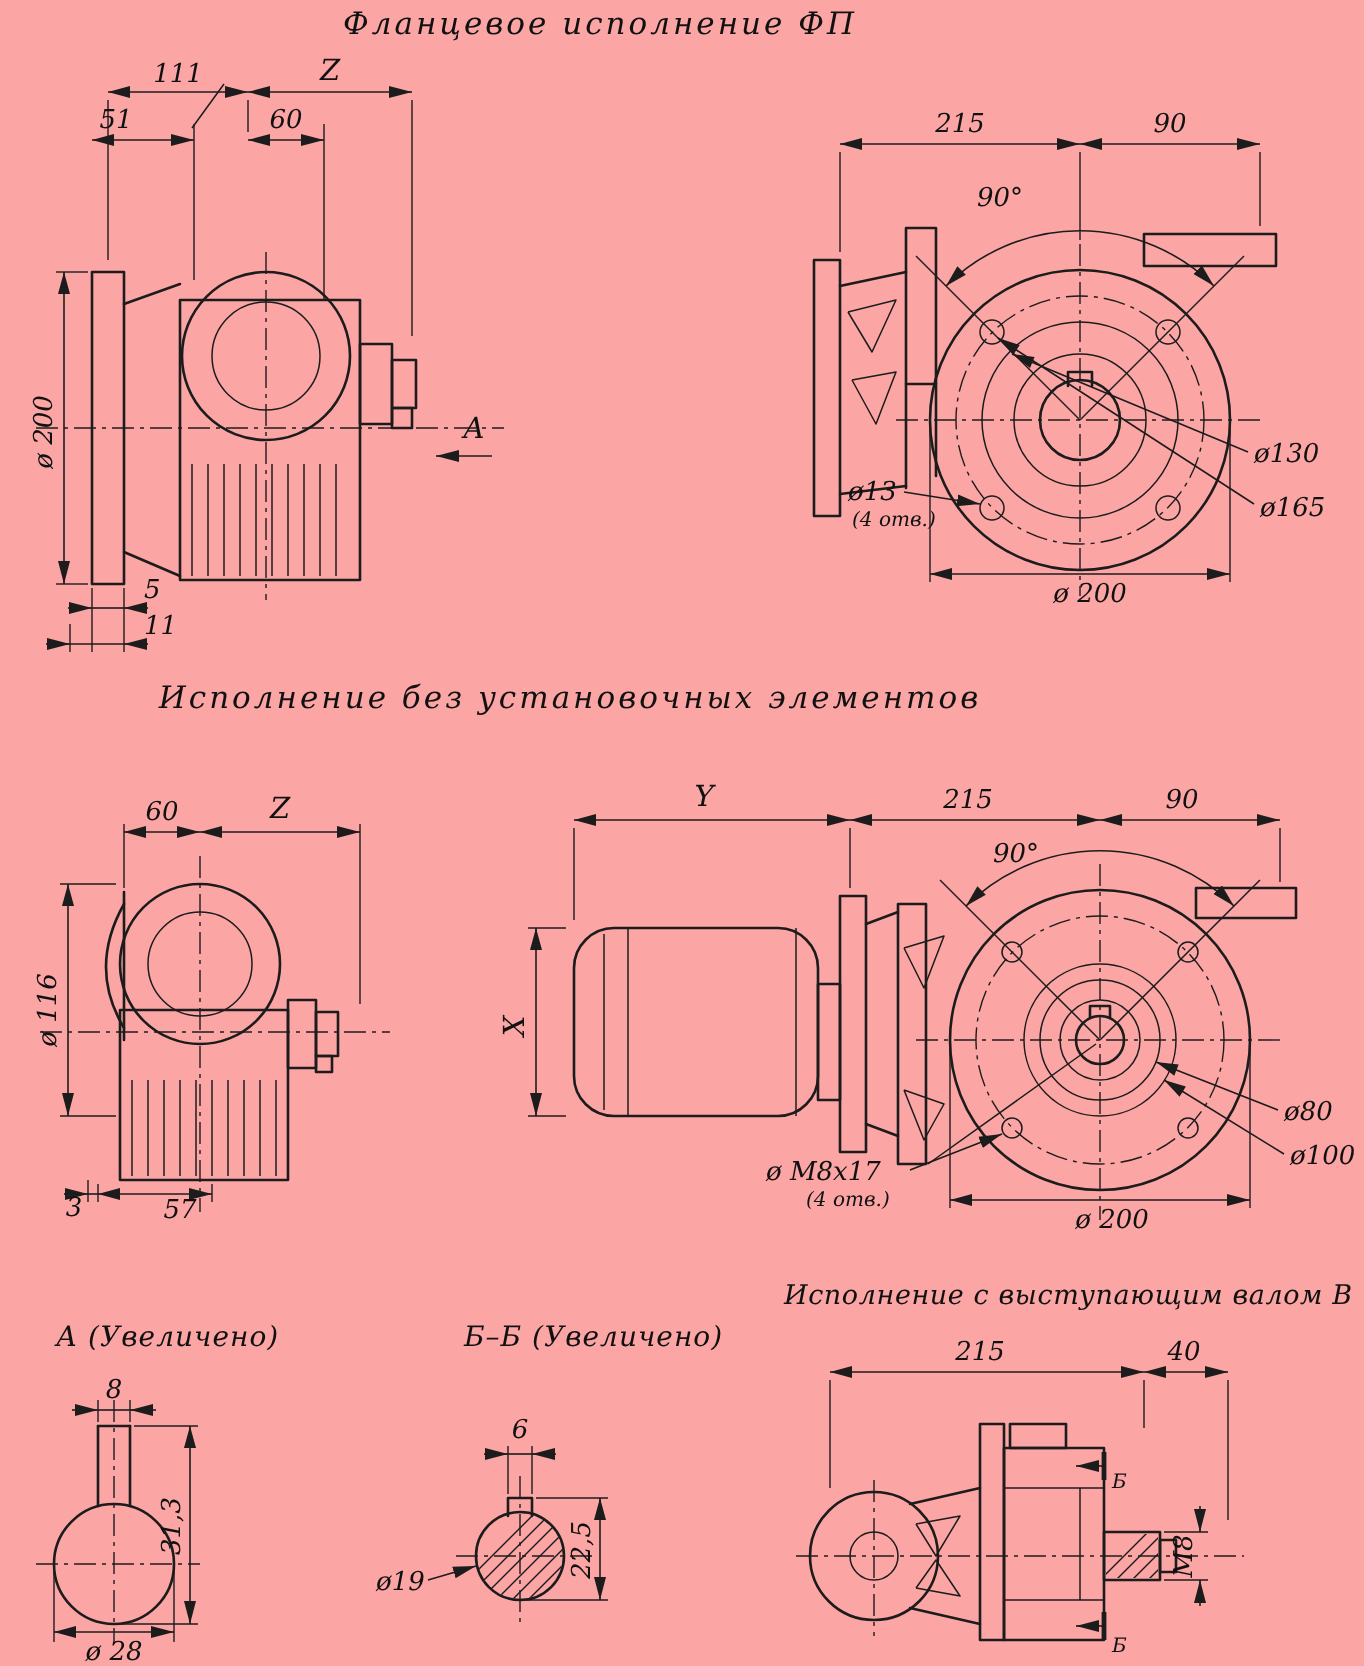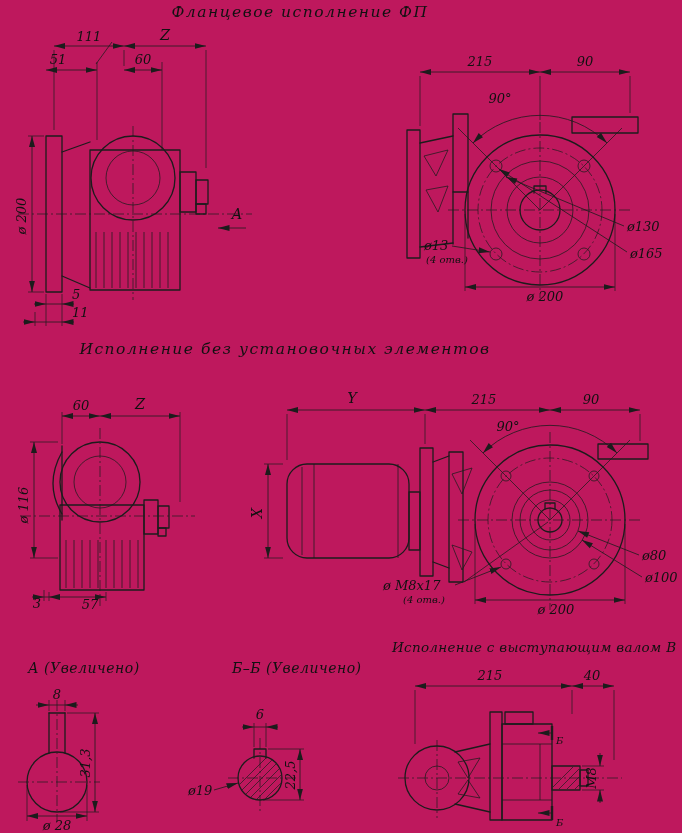--- a/index.html
+++ b/index.html
@@ -1,16 +1,16 @@
 <!DOCTYPE html>
 <html><head>
 <meta charset="utf-8">
 <style>
   html,body{margin:0;padding:0;background:#e9e9e9;}
-  .sheet{position:relative;width:682px;height:833px;background:#be185d;overflow:hidden;
+  .sheet{position:relative;width:682px;height:833px;background:#fca5a5;overflow:hidden;
          font-family:"DejaVu Serif","Liberation Serif",serif;}
   svg{position:absolute;left:0;top:0;}
   .ol{fill:none;stroke:#1c1c1c;stroke-width:1.3;stroke-linejoin:round;stroke-linecap:round;}
   .tl{fill:none;stroke:#1c1c1c;stroke-width:.75;stroke-linejoin:round;}
   .dim{fill:none;stroke:#1c1c1c;stroke-width:.8;}
   .ext{fill:none;stroke:#1c1c1c;stroke-width:.7;}
   .cl{fill:none;stroke:#1c1c1c;stroke-width:.7;stroke-dasharray:11 3 2 3;}
   .hatch{stroke:#1c1c1c;stroke-width:.7;}
   .thick{stroke:#1c1c1c;stroke-width:2.4;}
   text{fill:#111;font-style:italic;}

